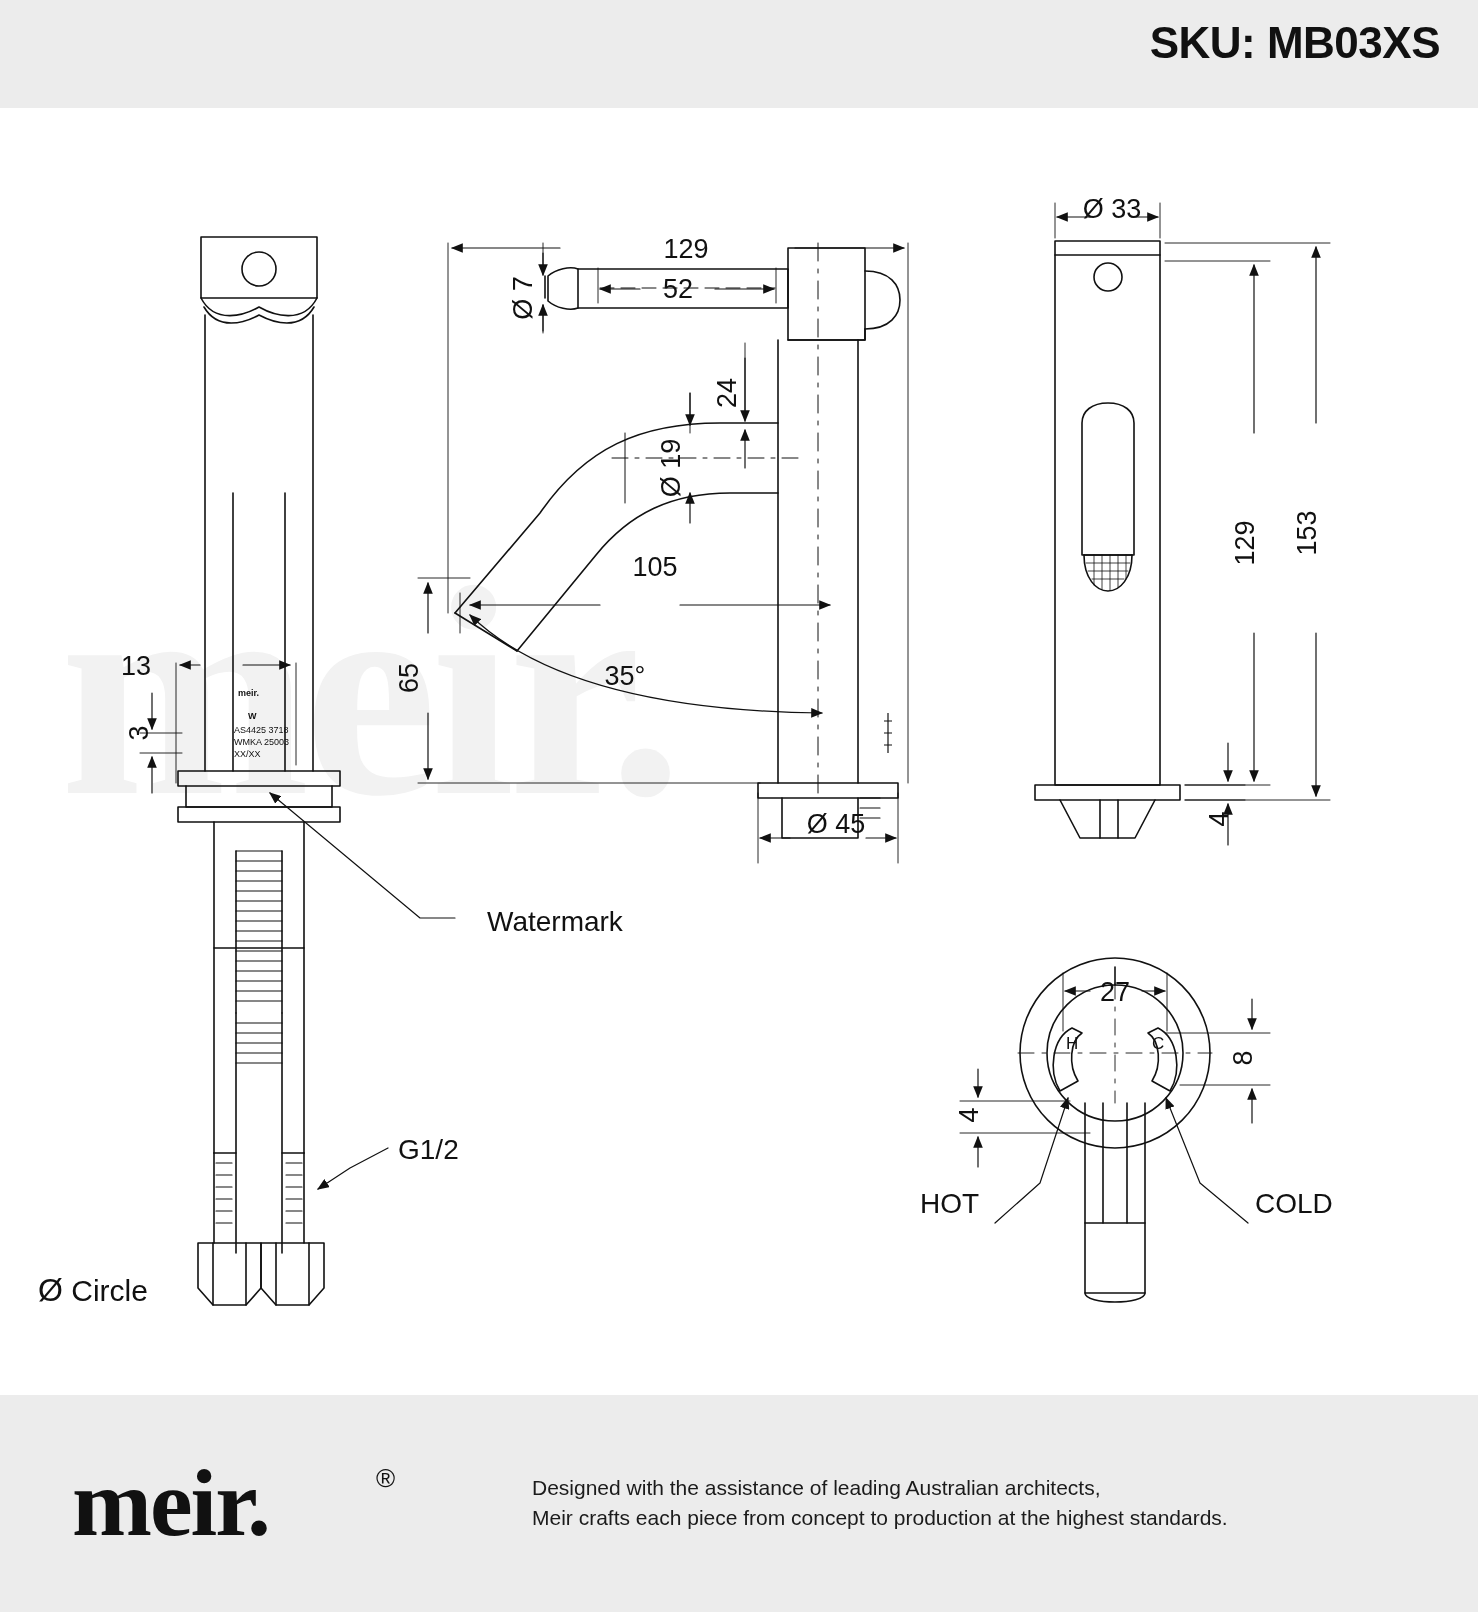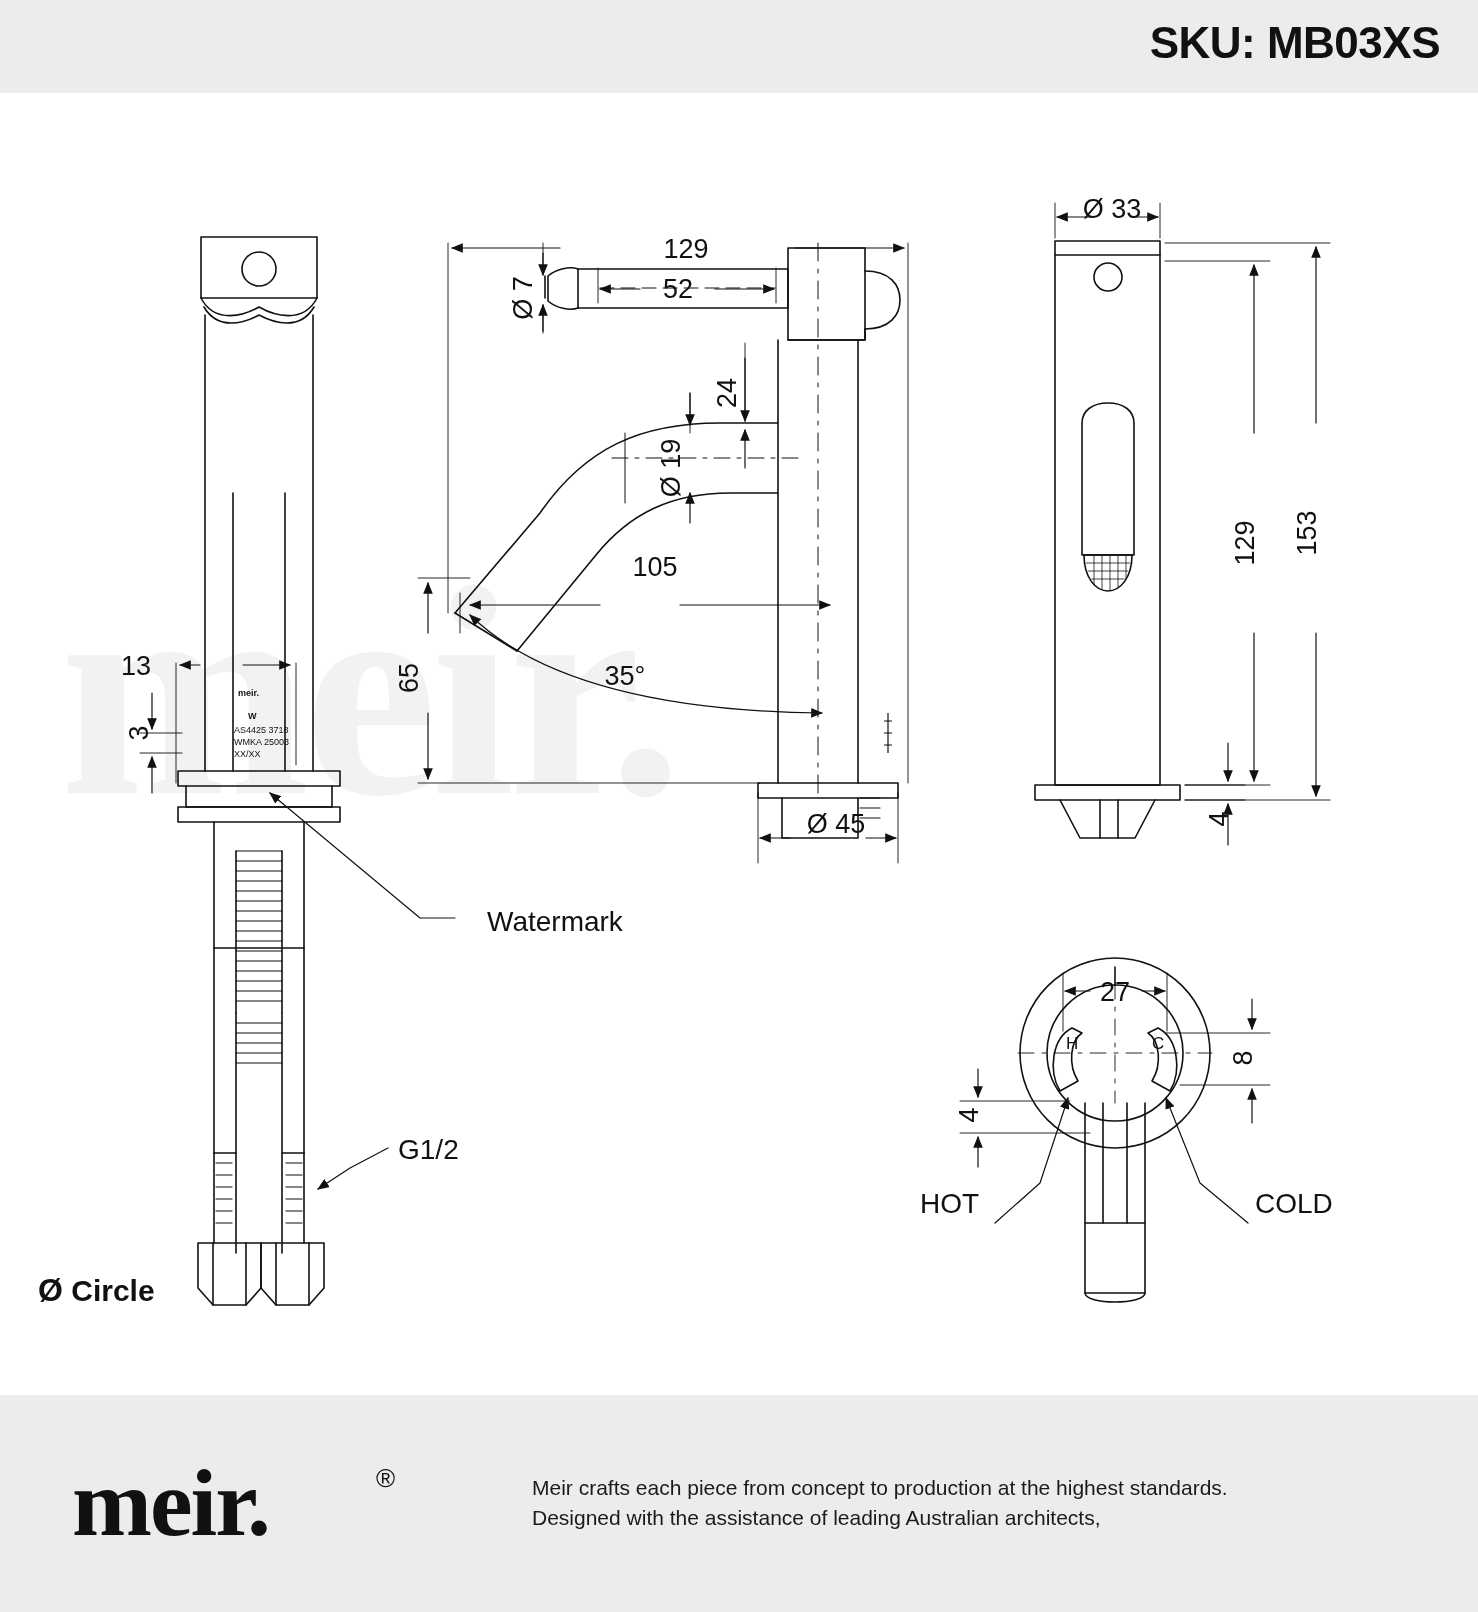--- a/index.html
+++ b/index.html
@@ -6,21 +6,21 @@
   body{
     width:1478px;height:1612px;
     background:#ffffff;
     font-family:"Liberation Sans", sans-serif;
     color:#1b1b1b;
     position:relative;
     overflow:hidden;
   }
   
   .header{
-    position:absolute;left:0;top:0;width:1478px;height:93px;
+    position:absolute;left:0;top:0;width:1478px;height:108px;
     background:#ececec;
   }
   .sku{
     position:absolute;right:38px;top:18px;
     font-size:44px;font-weight:bold;letter-spacing:-0.5px;color:#111;
   }
   
   .footer{
     position:absolute;left:0;top:1395px;width:1478px;height:217px;
     background:#ececec;
@@ -46,21 +46,21 @@
     font-size:300px;font-weight:bold;color:#f2f2f2;
     letter-spacing:-6px;pointer-events:none;user-select:none;
   }
   
   .canvas{position:absolute;left:0;top:93px;width:1478px;height:1302px;}
   svg{display:block;}
   .dim{font-family:"Liberation Sans",sans-serif;font-size:27px;fill:#111;}
   .lbl{font-family:"Liberation Sans",sans-serif;font-size:28px;fill:#111;}
   .tiny{font-family:"Liberation Sans",sans-serif;font-size:9px;fill:#111;}
   .legend{
-    position:absolute;left:38px;top:1272px;font-size:30px;color:#111;font-weight:bold;
+    position:absolute;left:38px;top:1272px;font-size:30px;color:#111;
   }
   .legend .sym{font-size:32px;}
 </style>
 </head>
 <body>
 
 <div class="header">
   <div class="sku">SKU: MB03XS</div>
 </div>
 
@@ -335,17 +335,17 @@
 <div class="legend">
   <span class="sym">Ø</span>
   <span>Circle</span>
 </div>
 
 <div class="footer">
   <div class="footer-inner">
     <div class="logo">meir.</div>
     <div class="logo-reg">®</div>
     <div class="footer-text">
+      <div>Designed with the assistance of leading Australian architects,</div>
       <div>Meir crafts each piece from concept to production at the highest standards.</div>
-      <div>Designed with the assistance of leading Australian architects,</div>
     </div>
   </div>
 </div>
 
 </body></html>

